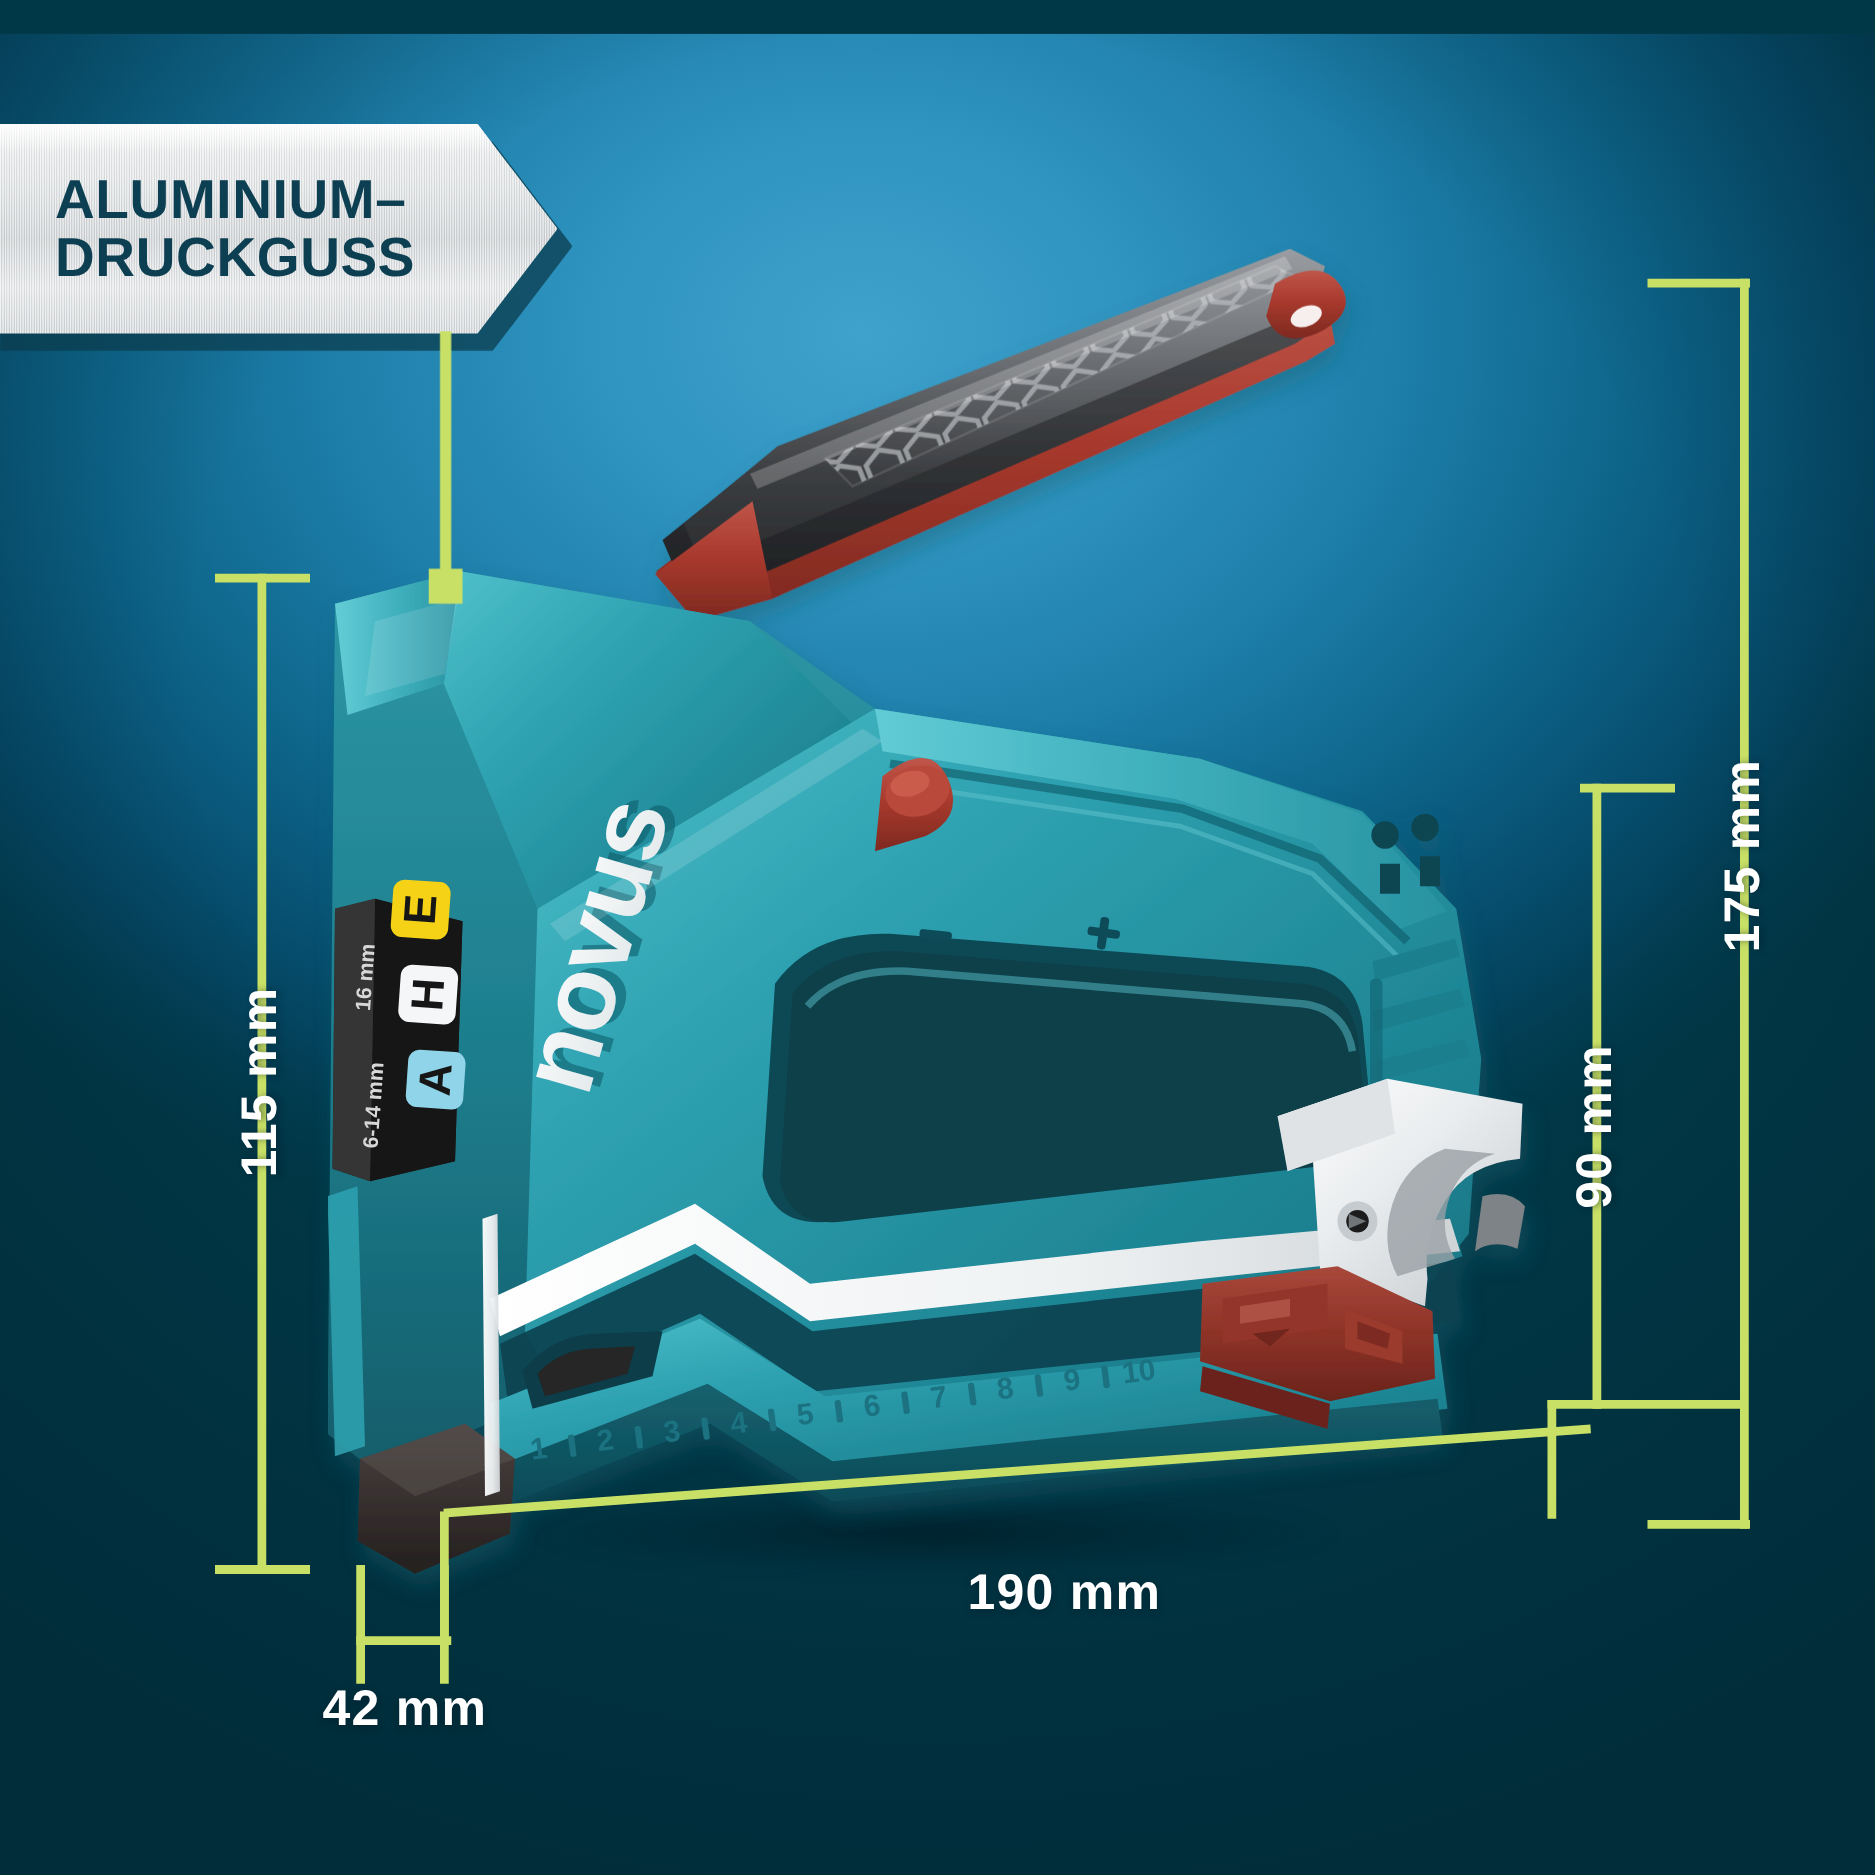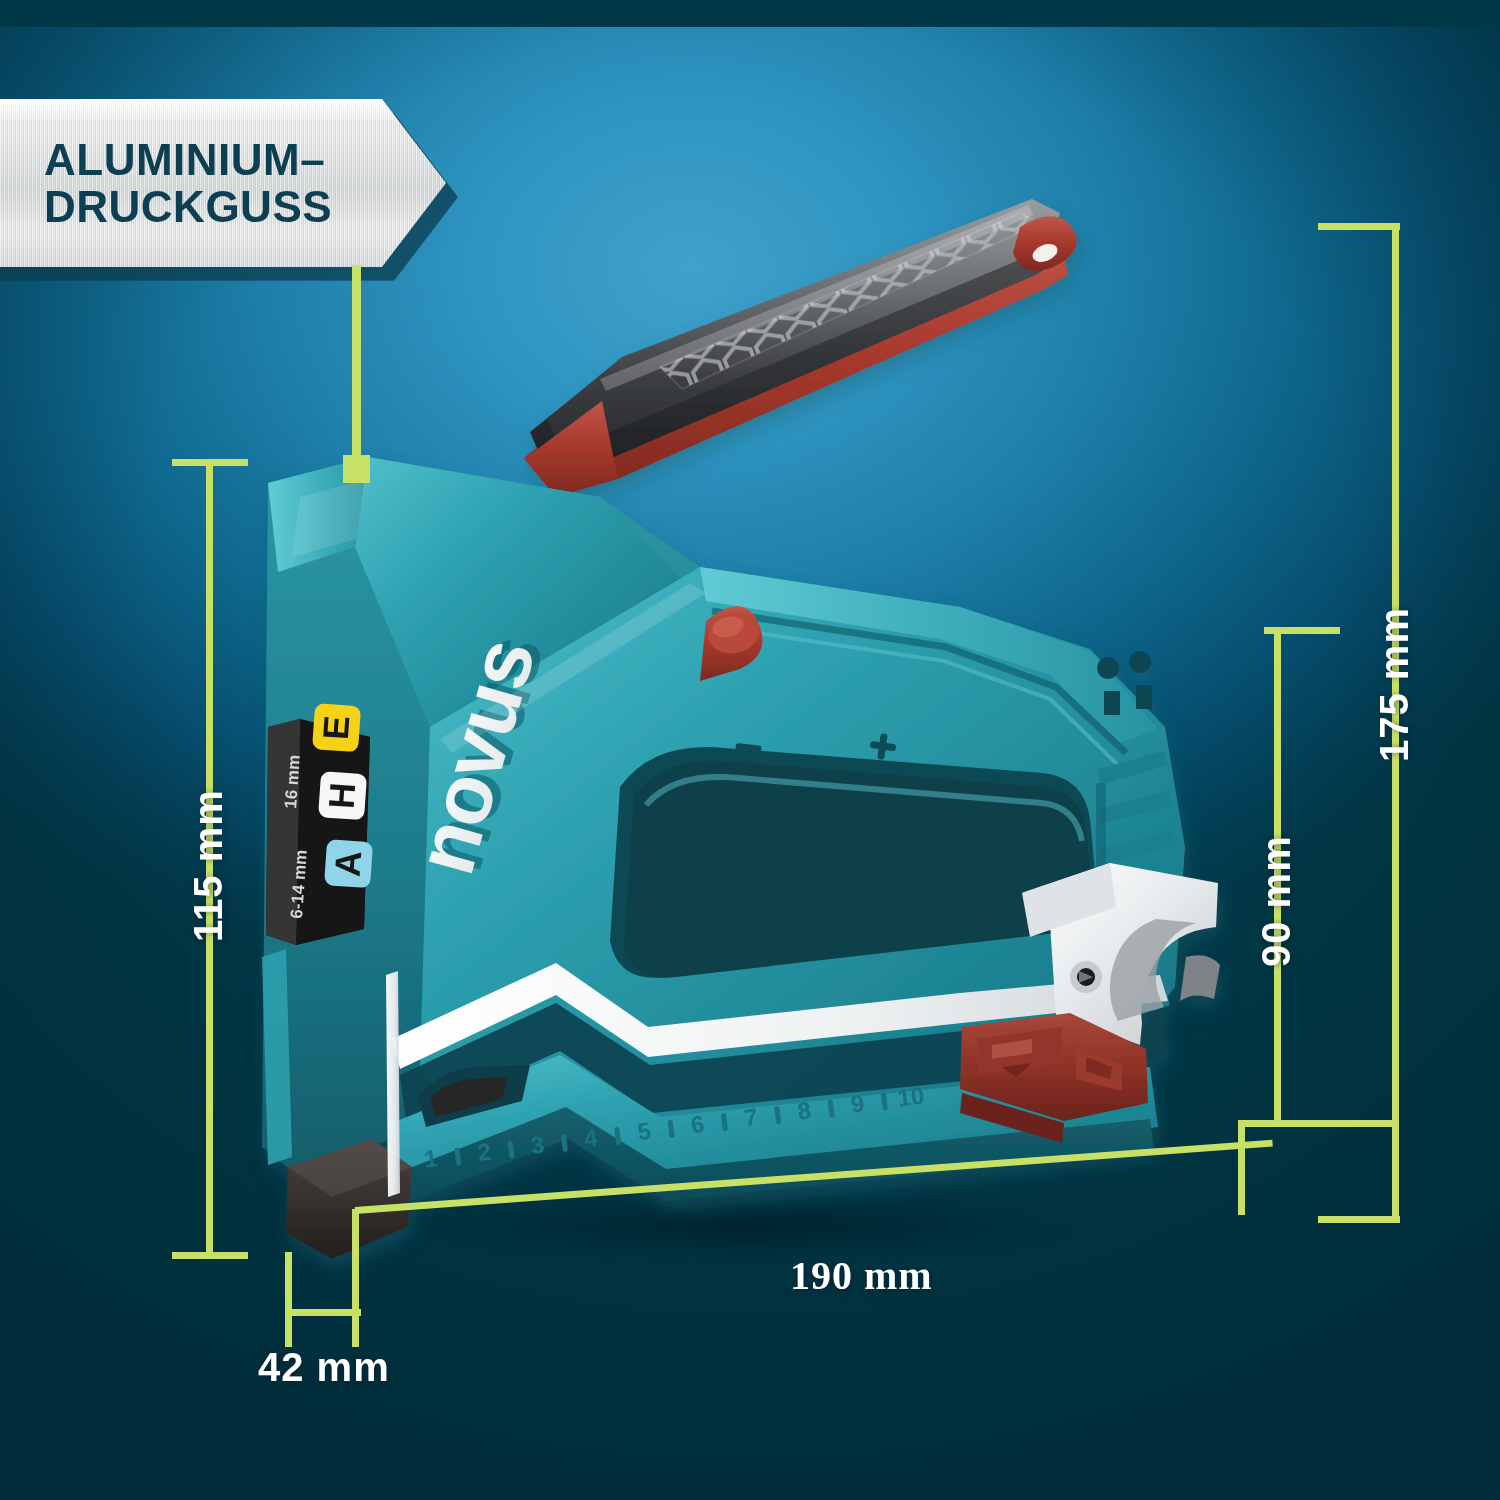--- a/index.html
+++ b/index.html
@@ -351,20 +351,20 @@
   <div class="dim-label rot" style="left:1372px;top:735px;">175 mm</div>
 
   <div class="dim" style="left:1274px;top:600px;width:7px;height:500px;"></div>
   <div class="dim" style="left:1264px;top:600px;width:76px;height:7px;"></div>
   <div class="dim" style="left:1238px;top:1093px;width:160px;height:7px;"></div>
   <div class="dim-label rot" style="left:1254px;top:940px;">90 mm</div>
 
   <div class="dim" style="left:355px;top:1180px;width:920px;height:7px;transform:rotate(-4.2deg);transform-origin:left center;"></div>
   <div class="dim" style="left:352px;top:1182px;width:7px;height:100px;"></div>
   <div class="dim" style="left:1238px;top:1093px;width:7px;height:95px;"></div>
-  <div class="dim-label" style="left:790px;top:1225px;font-family:Liberation Serif, serif;">190 mm</div>
+  <div class="dim-label" style="left:774px;top:1225px;">190 mm</div>
 
   <div class="dim" style="left:285px;top:1282px;width:76px;height:7px;"></div>
   <div class="dim" style="left:285px;top:1225px;width:7px;height:95px;"></div>
   <div class="dim" style="left:352px;top:1225px;width:7px;height:95px;"></div>
   <div class="dim-label" style="left:258px;top:1318px;">42 mm</div>
 
 </div>
 
 </body></html>

